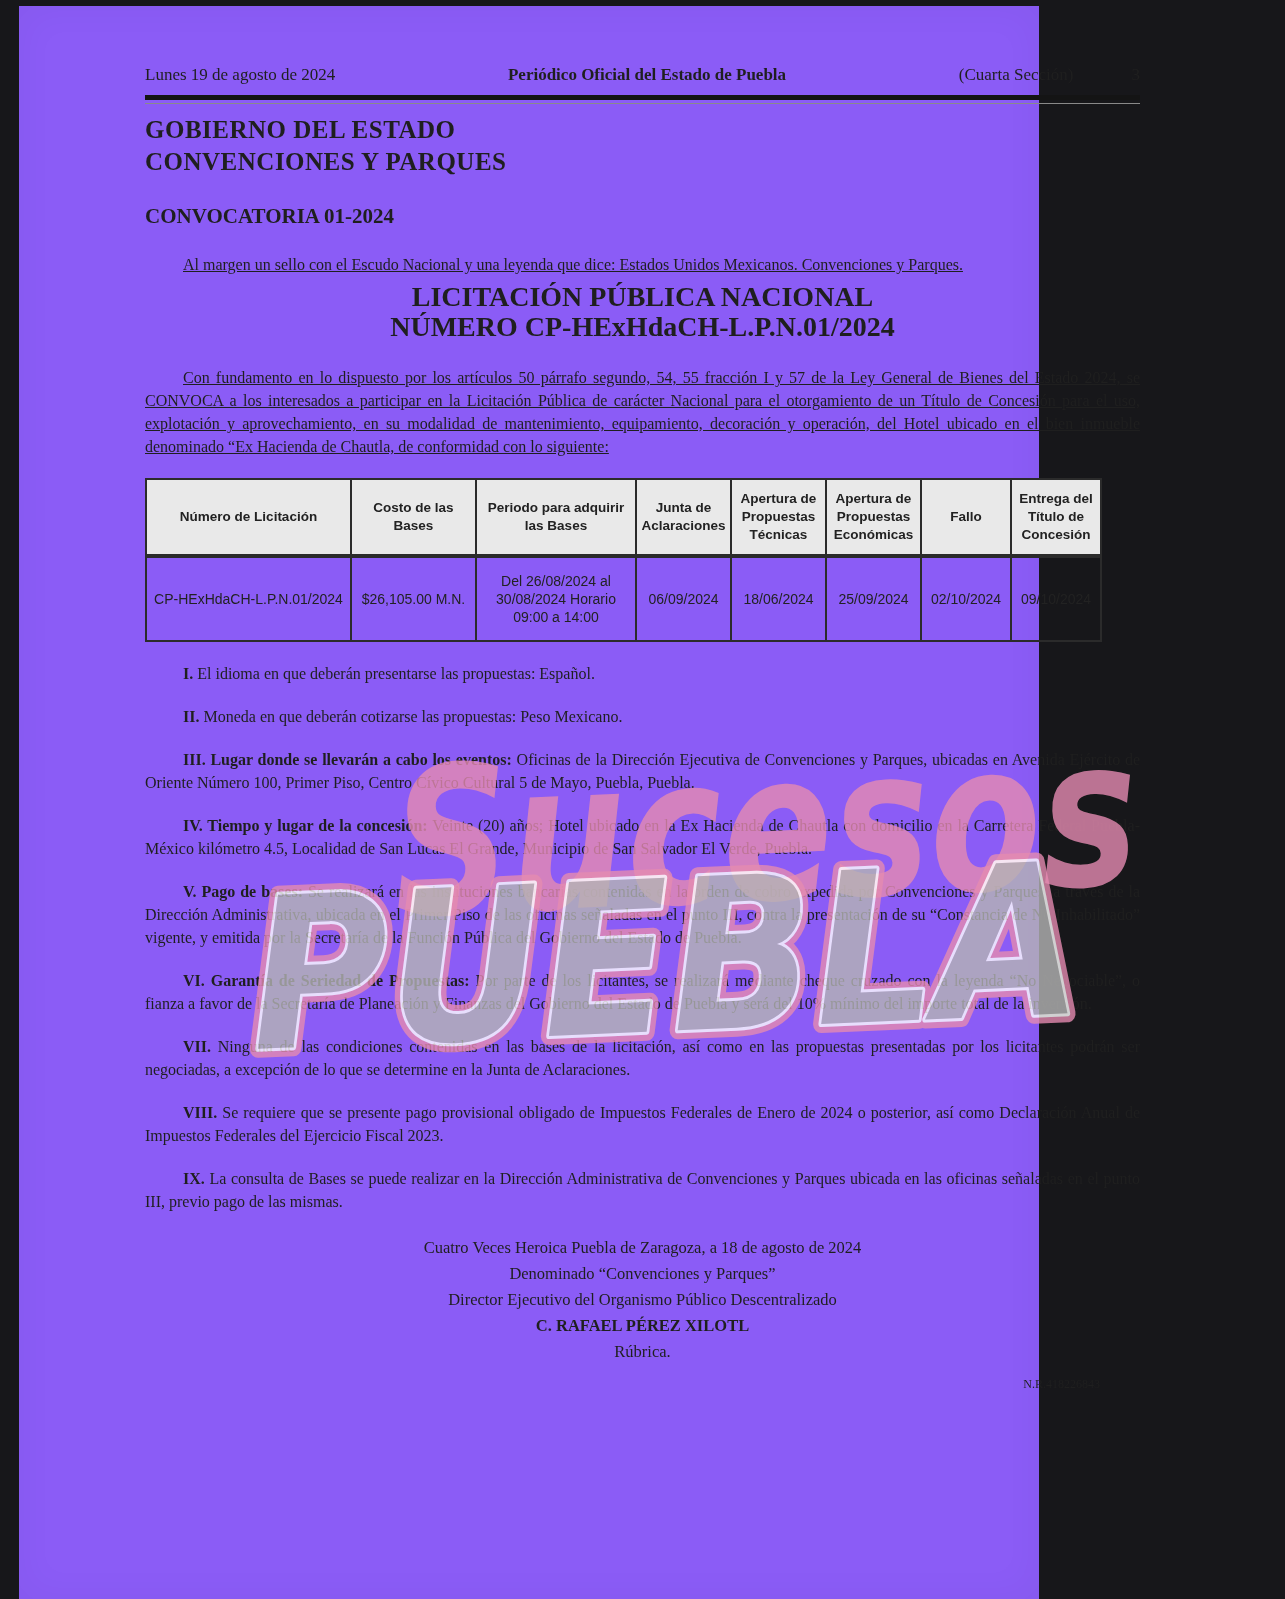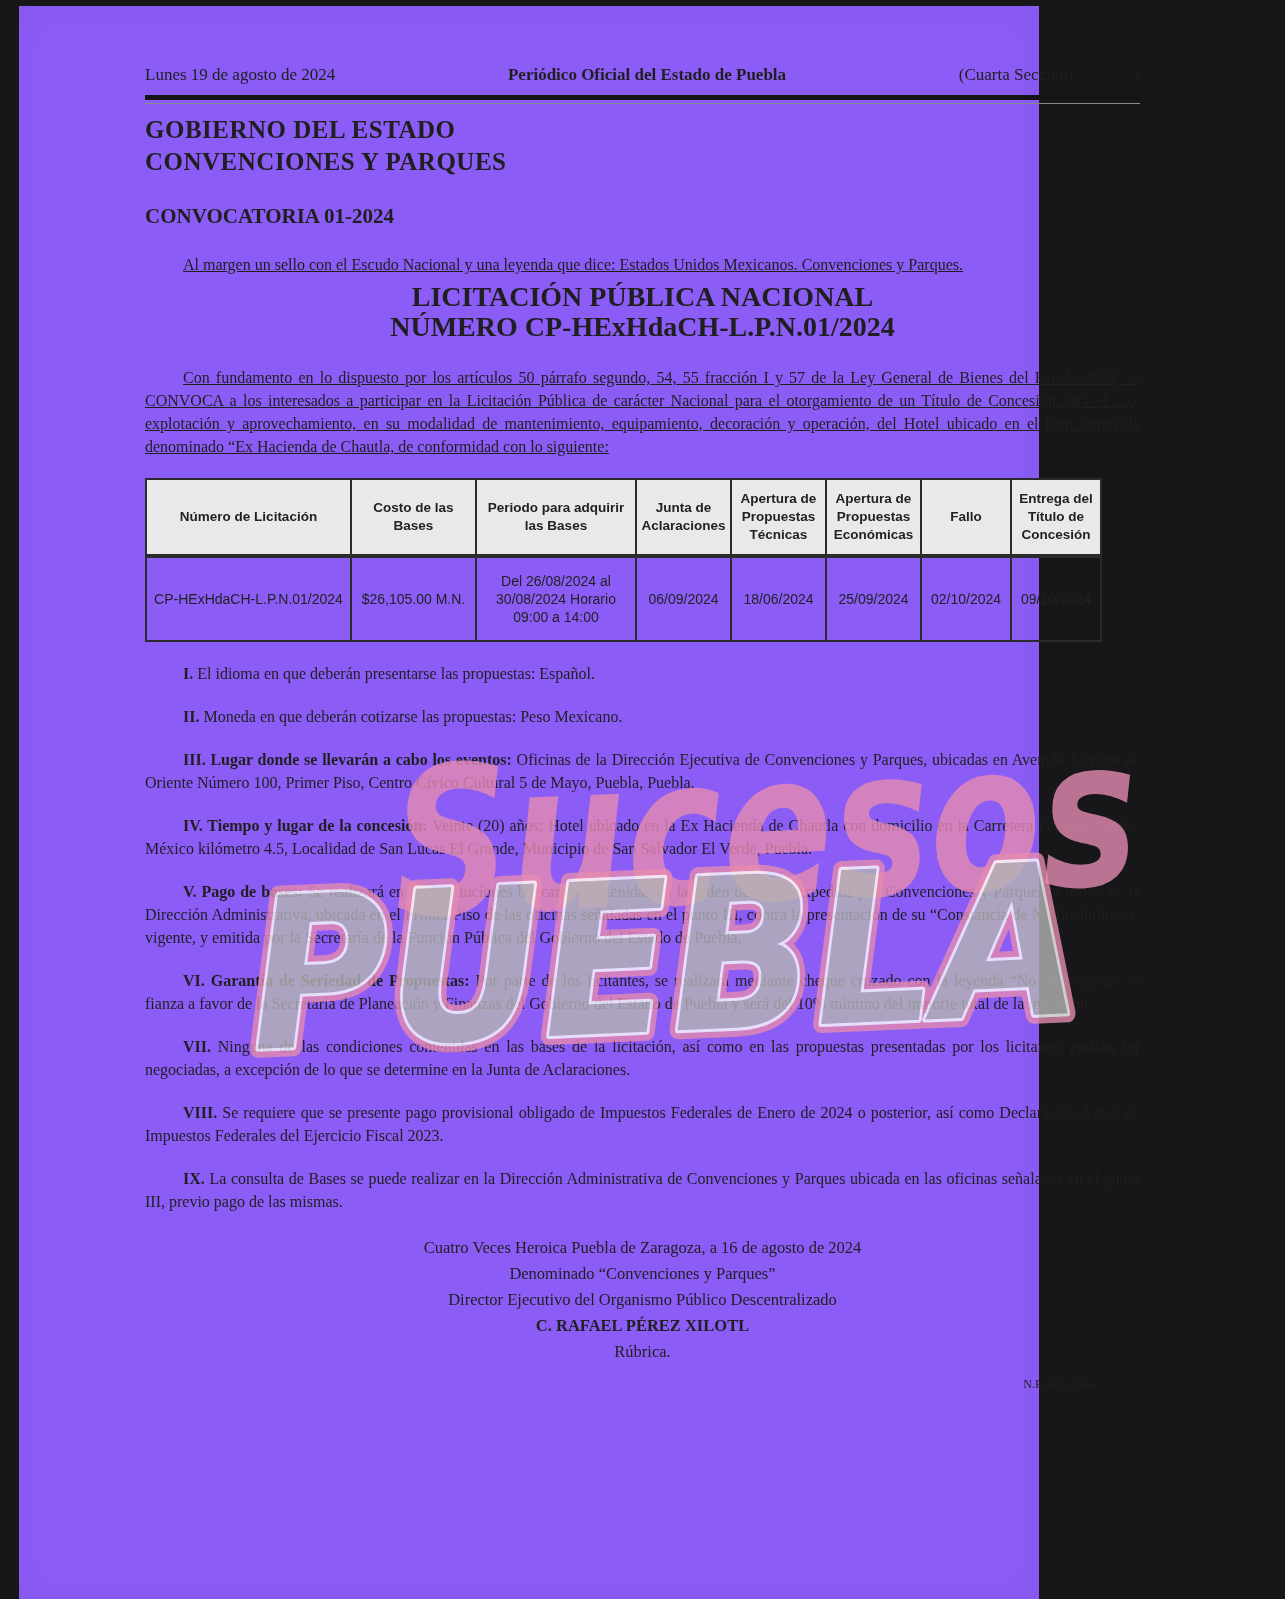--- a/index.html
+++ b/index.html
@@ -183,21 +183,21 @@
     <p class="item">
       <b>VIII.</b>
       <span>Se requiere que se presente pago provisional obligado de Impuestos Federales de Enero de 2024 o posterior, así como Declaración Anual de Impuestos Federales del Ejercicio Fiscal 2023.</span>
     </p>
     <p class="item">
       <b>IX.</b>
       <span>La consulta de Bases se puede realizar en la Dirección Administrativa de Convenciones y Parques ubicada en las oficinas señaladas en el punto III, previo pago de las mismas.</span>
     </p>
 
     <div class="signature">
-      <div>Cuatro Veces Heroica Puebla de Zaragoza, a 16 de agosto de 2024</div>
+      <div>Cuatro Veces Heroica Puebla de Zaragoza, a 18 de agosto de 2024</div>
       <div>Denominado “Convenciones y Parques”</div>
       <div>Director Ejecutivo del Organismo Público Descentralizado</div>
       <div class="sig-name">C. RAFAEL PÉREZ XILOTL</div>
       <div>Rúbrica.</div>
     </div>
 
     <div class="registry">N.R.418226843</div>
 
   </div>
 </div>

